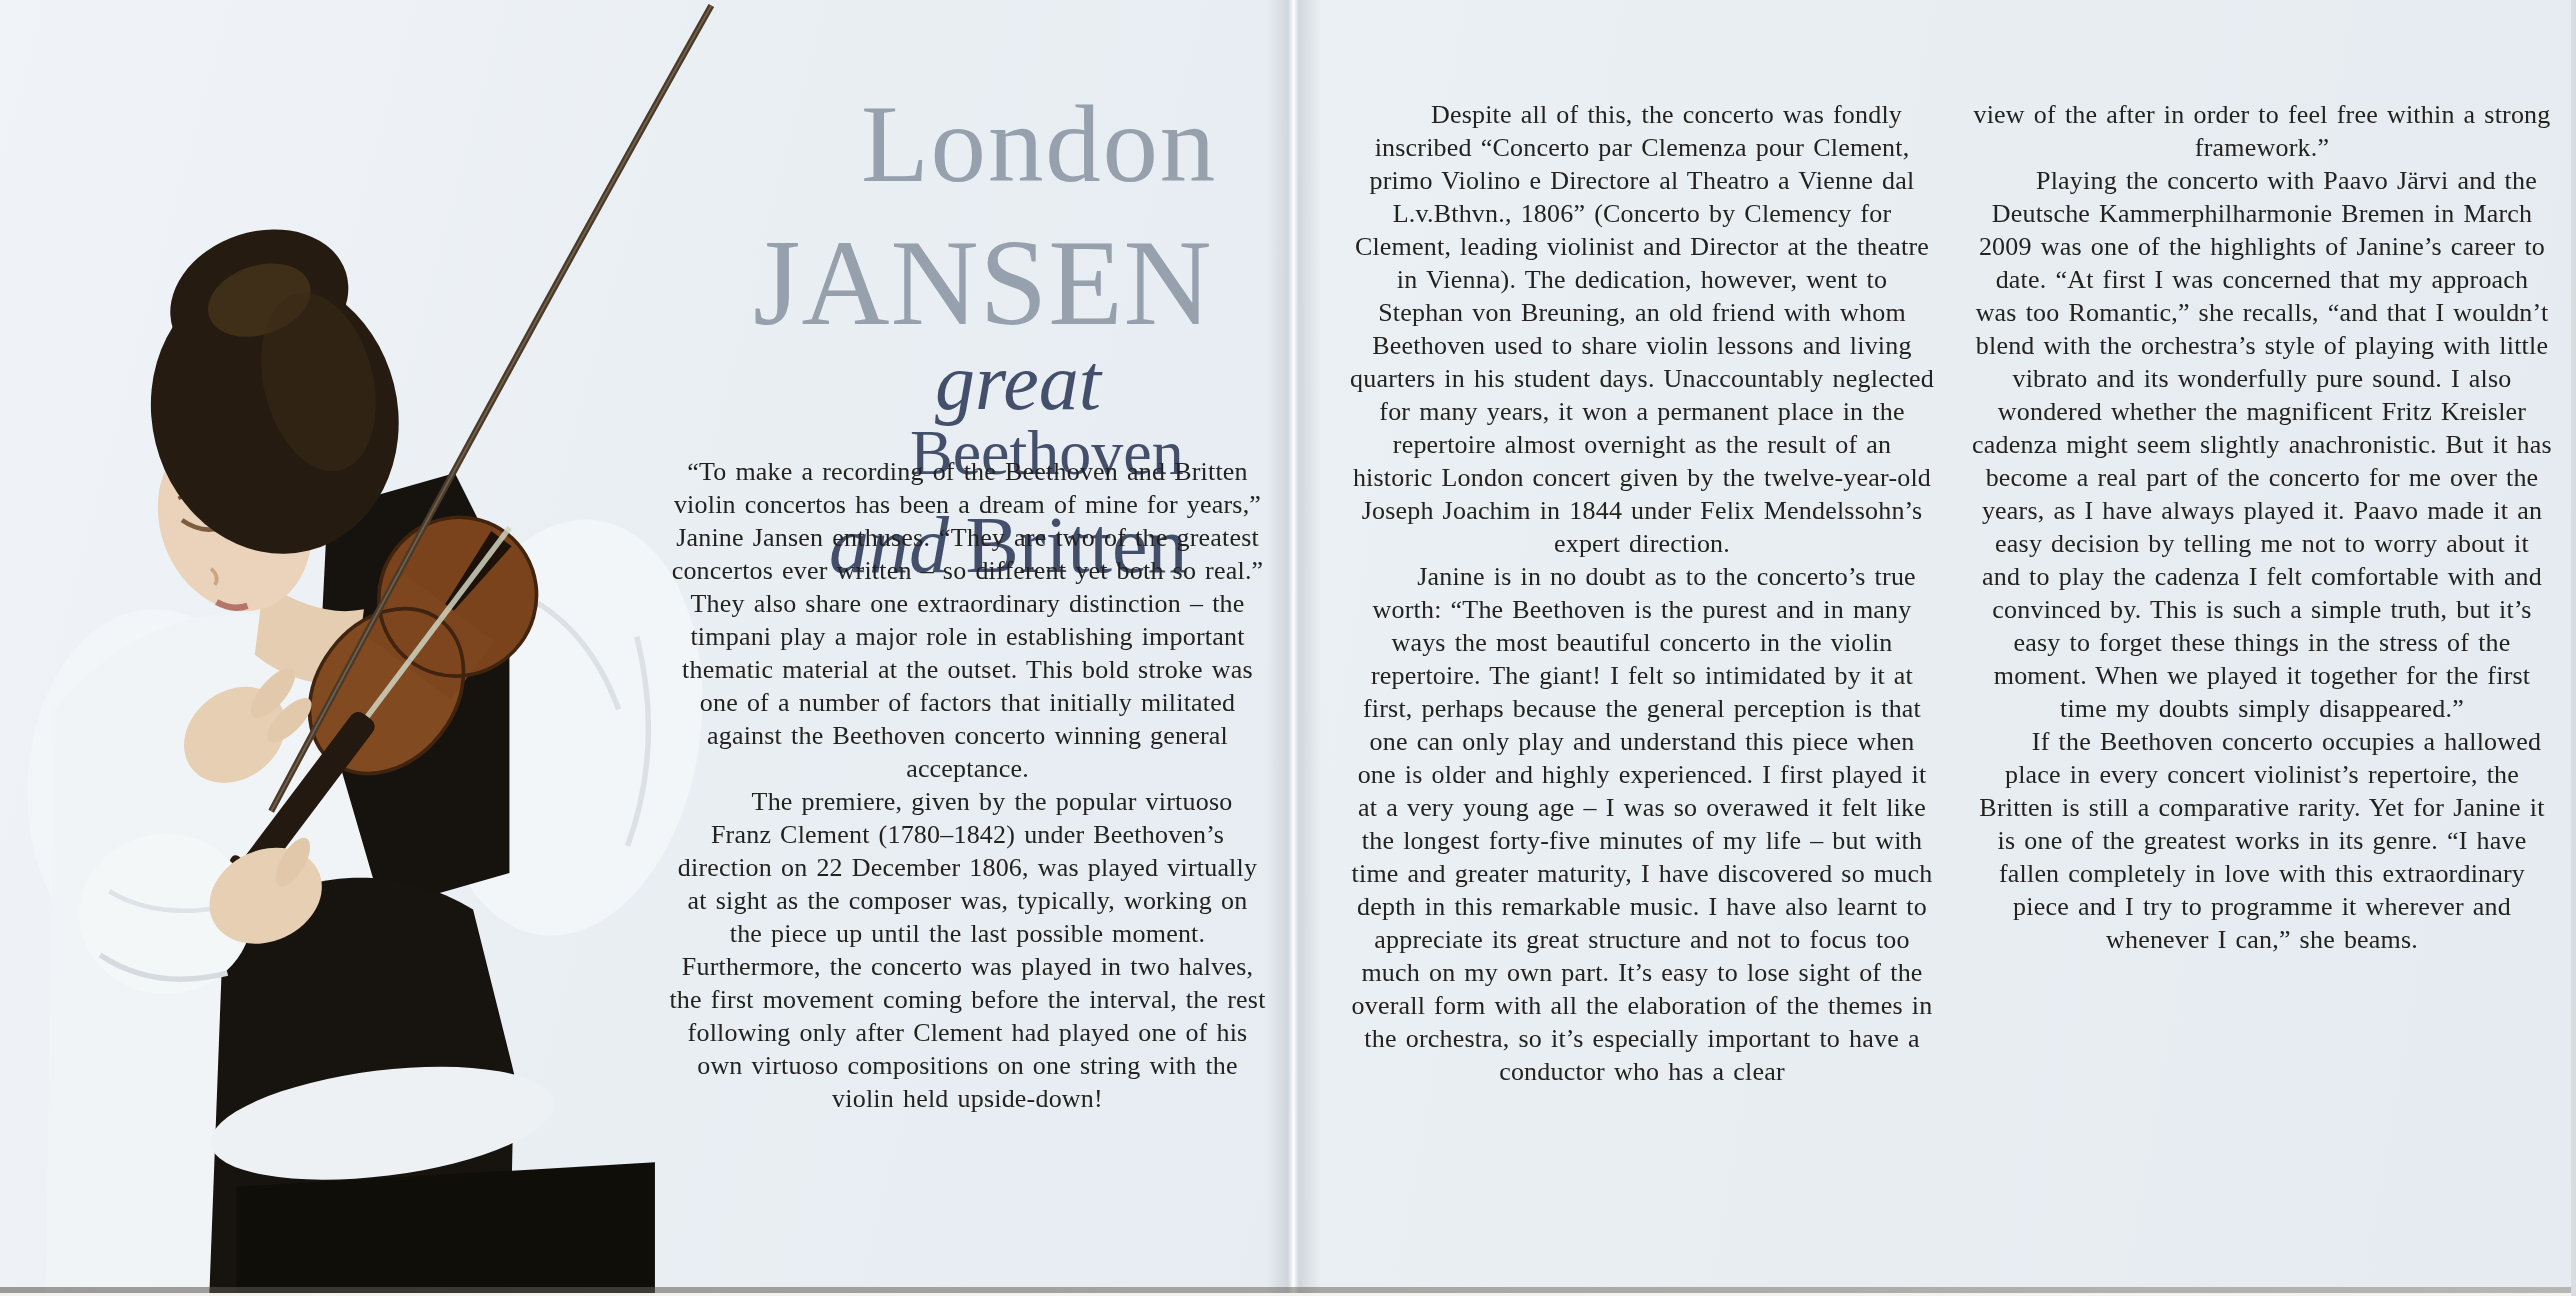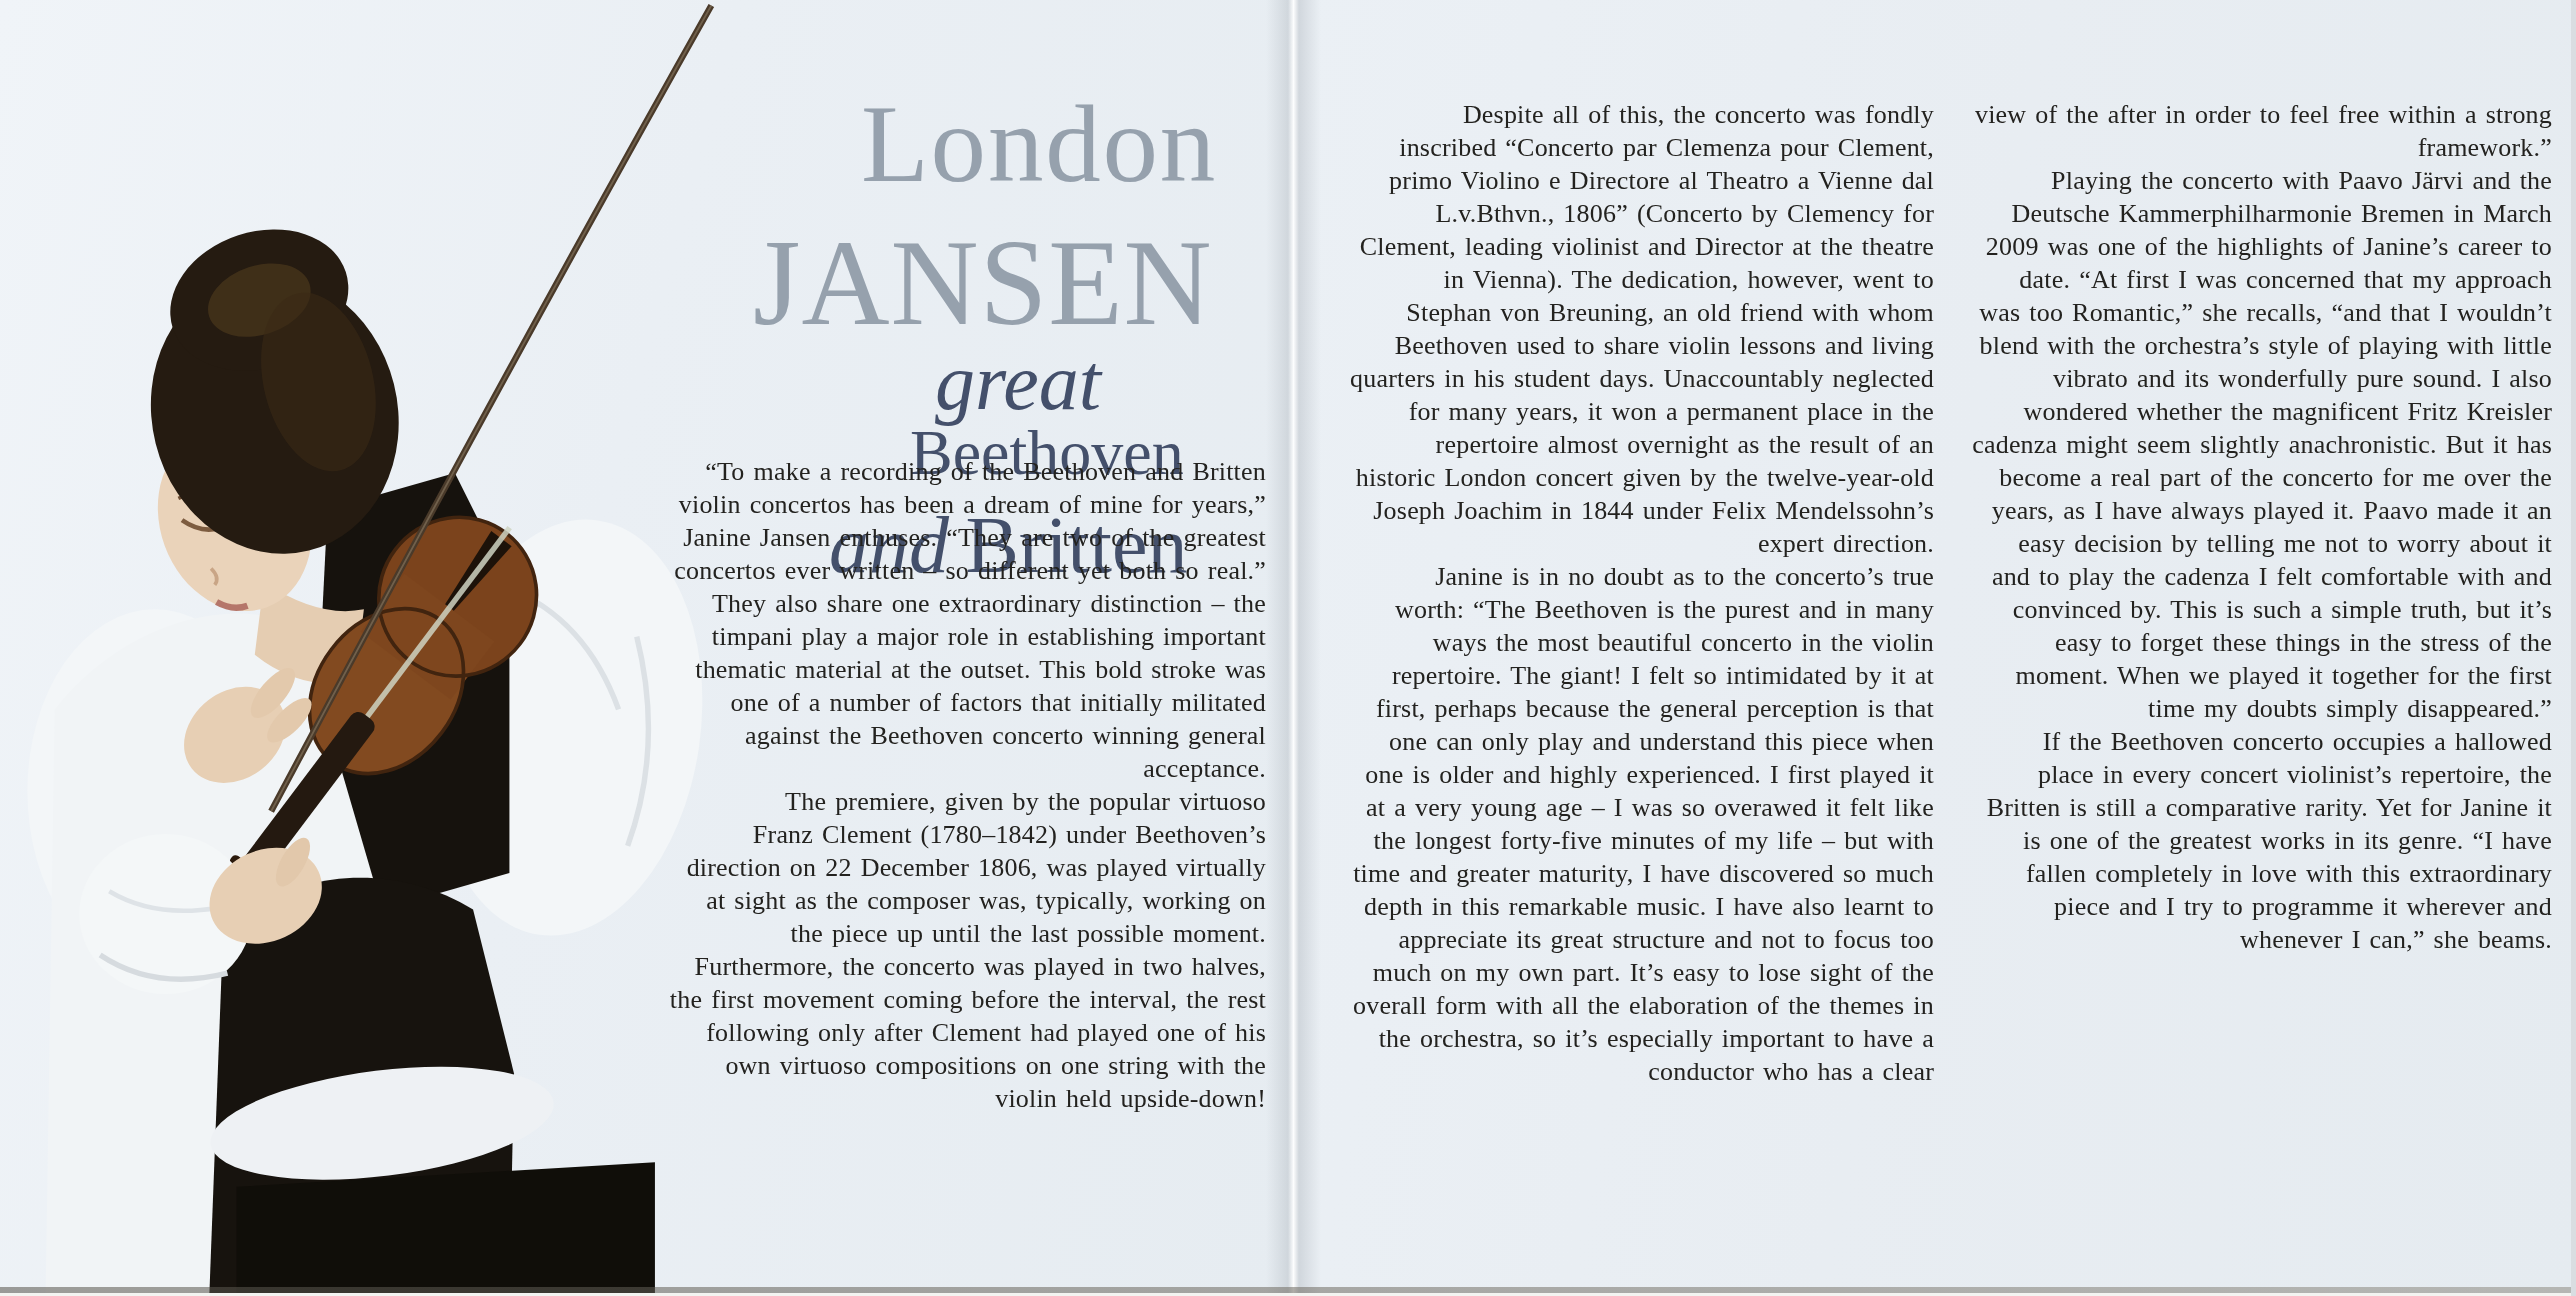--- a/index.html
+++ b/index.html
@@ -42,21 +42,21 @@
   #t-plays  {left:935px;top:337px; font-size:80px; color:#44506b;font-style:italic;}
   #t-comp1  {left:910px;top:416px; font-size:64px; color:#44506b;}
   #t-comp2  {left:817px; top:500px; font-size:80px; color:#44506b;}
   #t-comp2 .and{font-style:italic;margin-right:16.4px;margin-left:12px;}
 
   
   .col{
     position:absolute;
     font-size:26px;line-height:33px;color:#23221f;
     letter-spacing:0.2px;word-spacing:2.3px;
-    text-align:right;
+    text-align:center;
   }
   .col p{margin:0;}
   .col p.indent{text-indent:49px;}
   #col-left {left:669px; top:455px;width:597px;}
   #col-mid  {left:1350px;top:98px;width:584px;}
   #col-right{left:1972px;top:98px;width:580px;}
 
   
   #photo{position:absolute;left:0;top:0;}
 </style>

